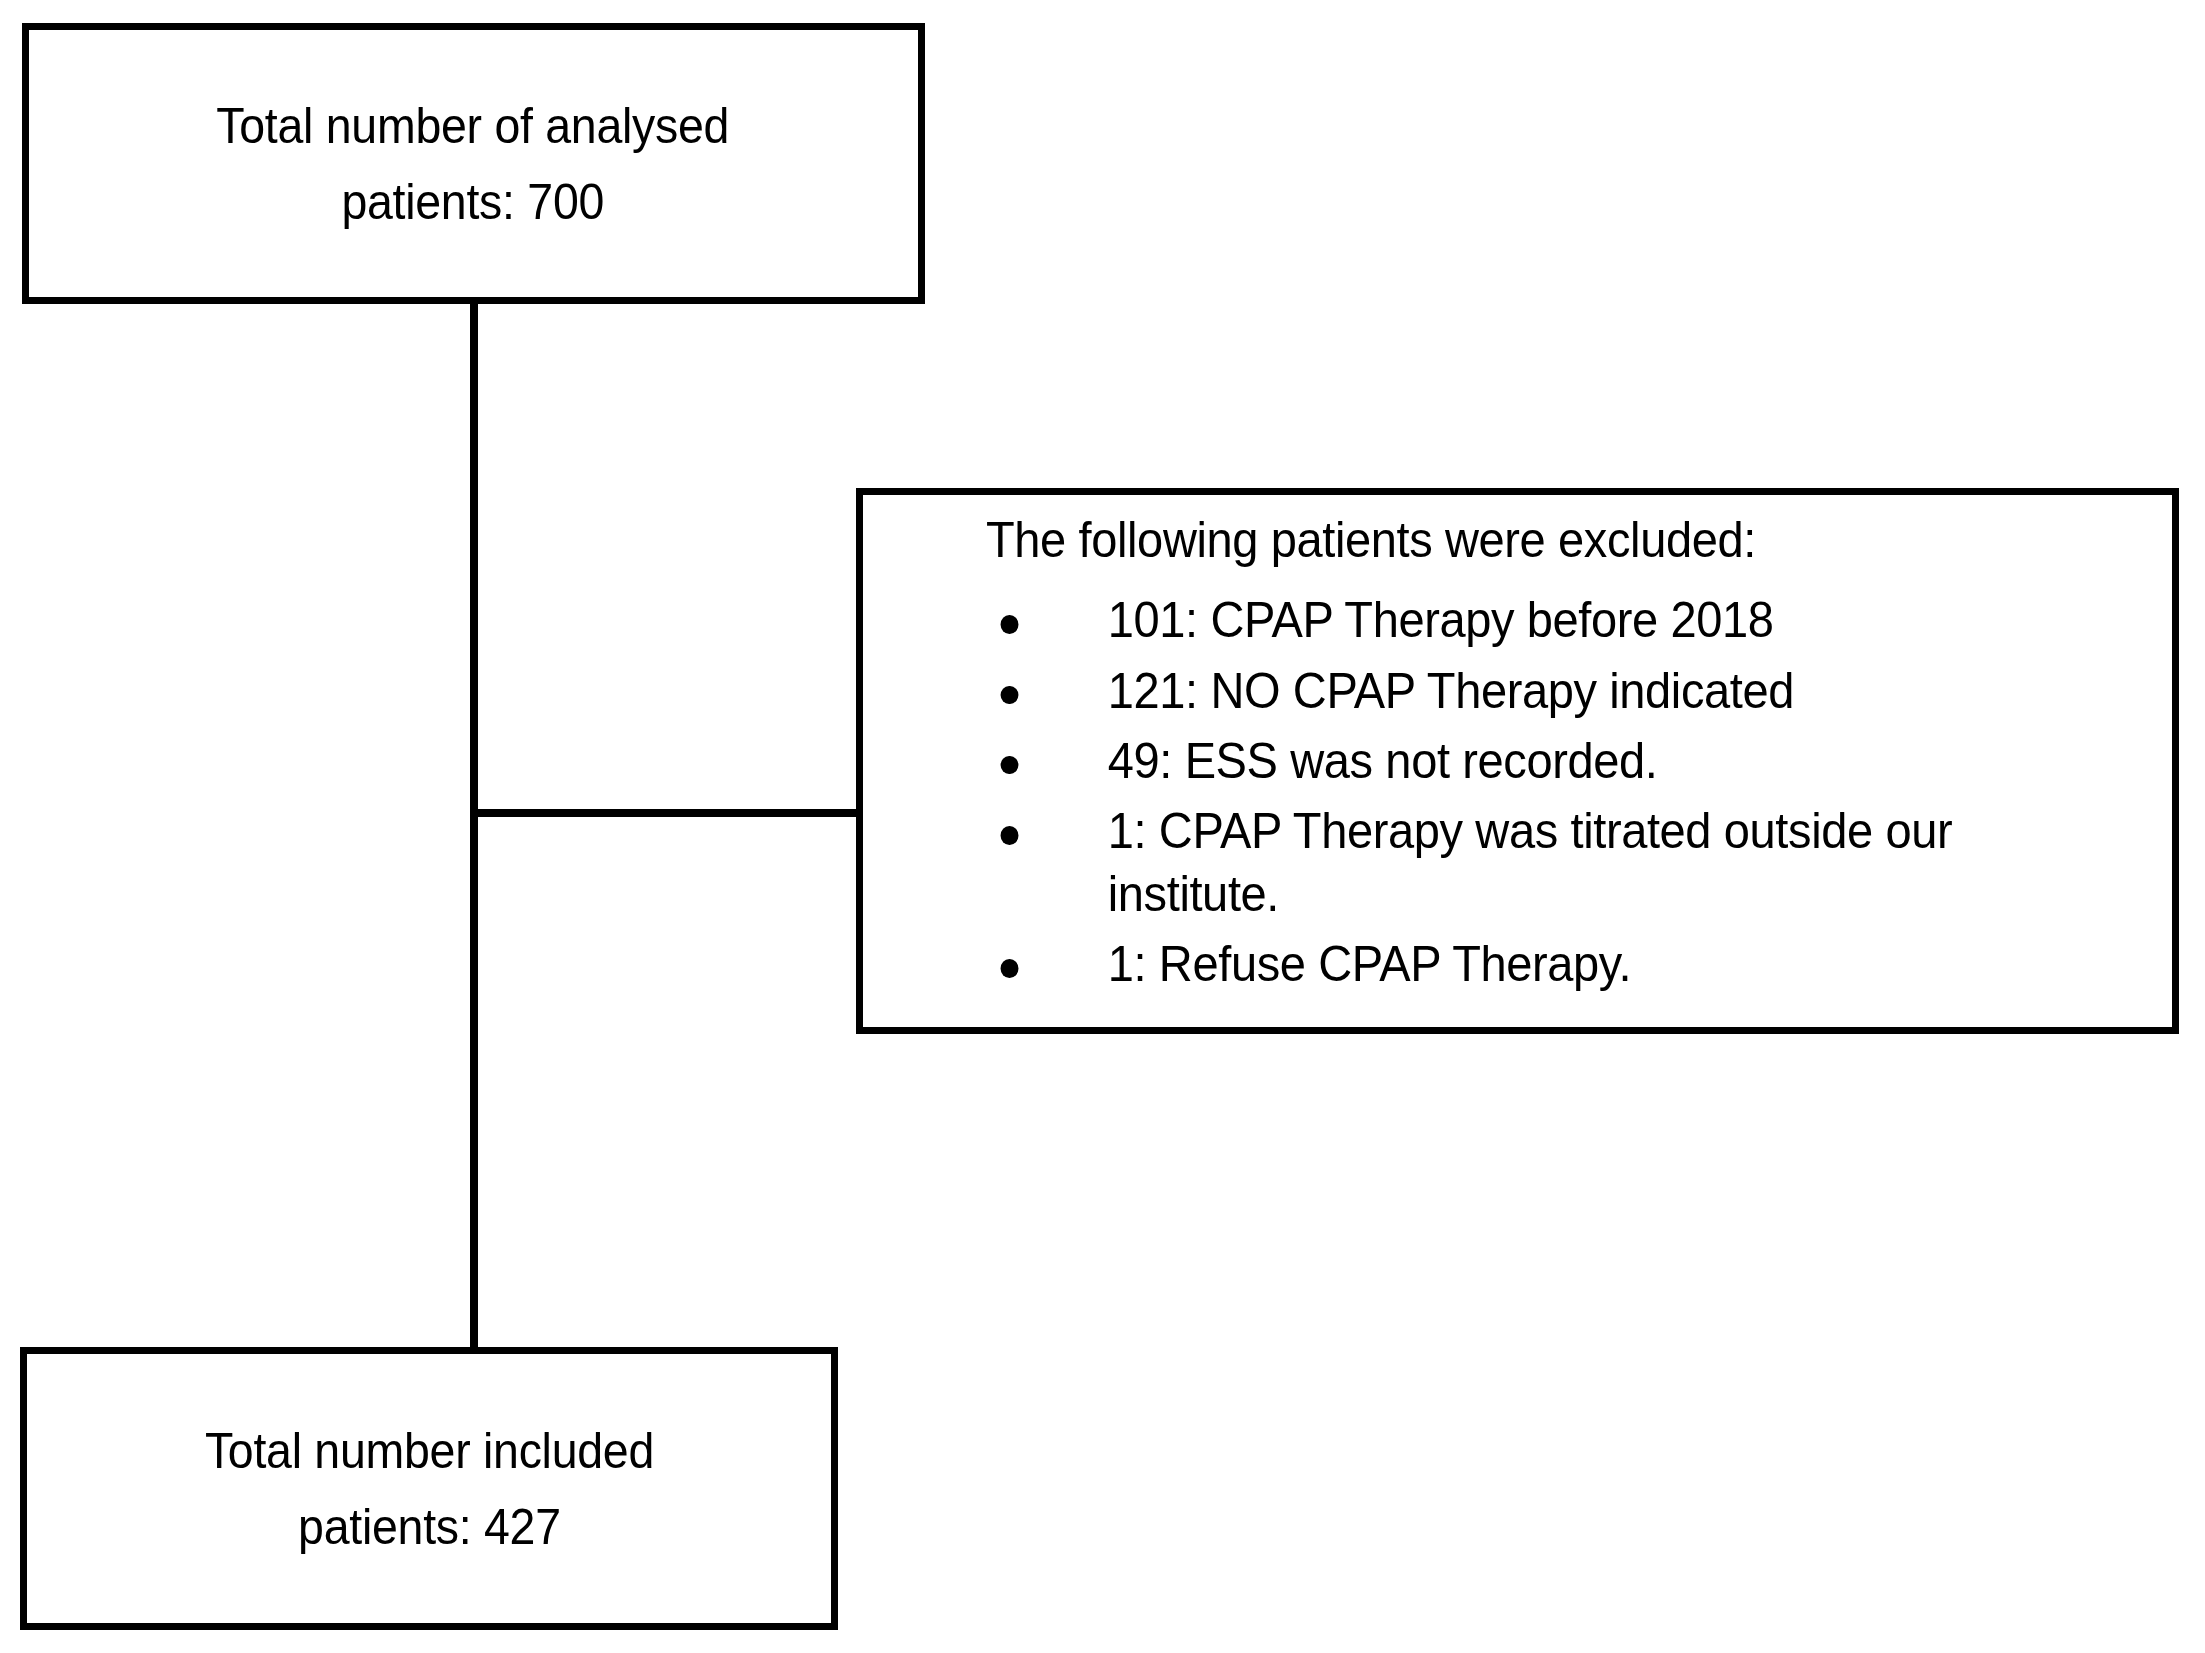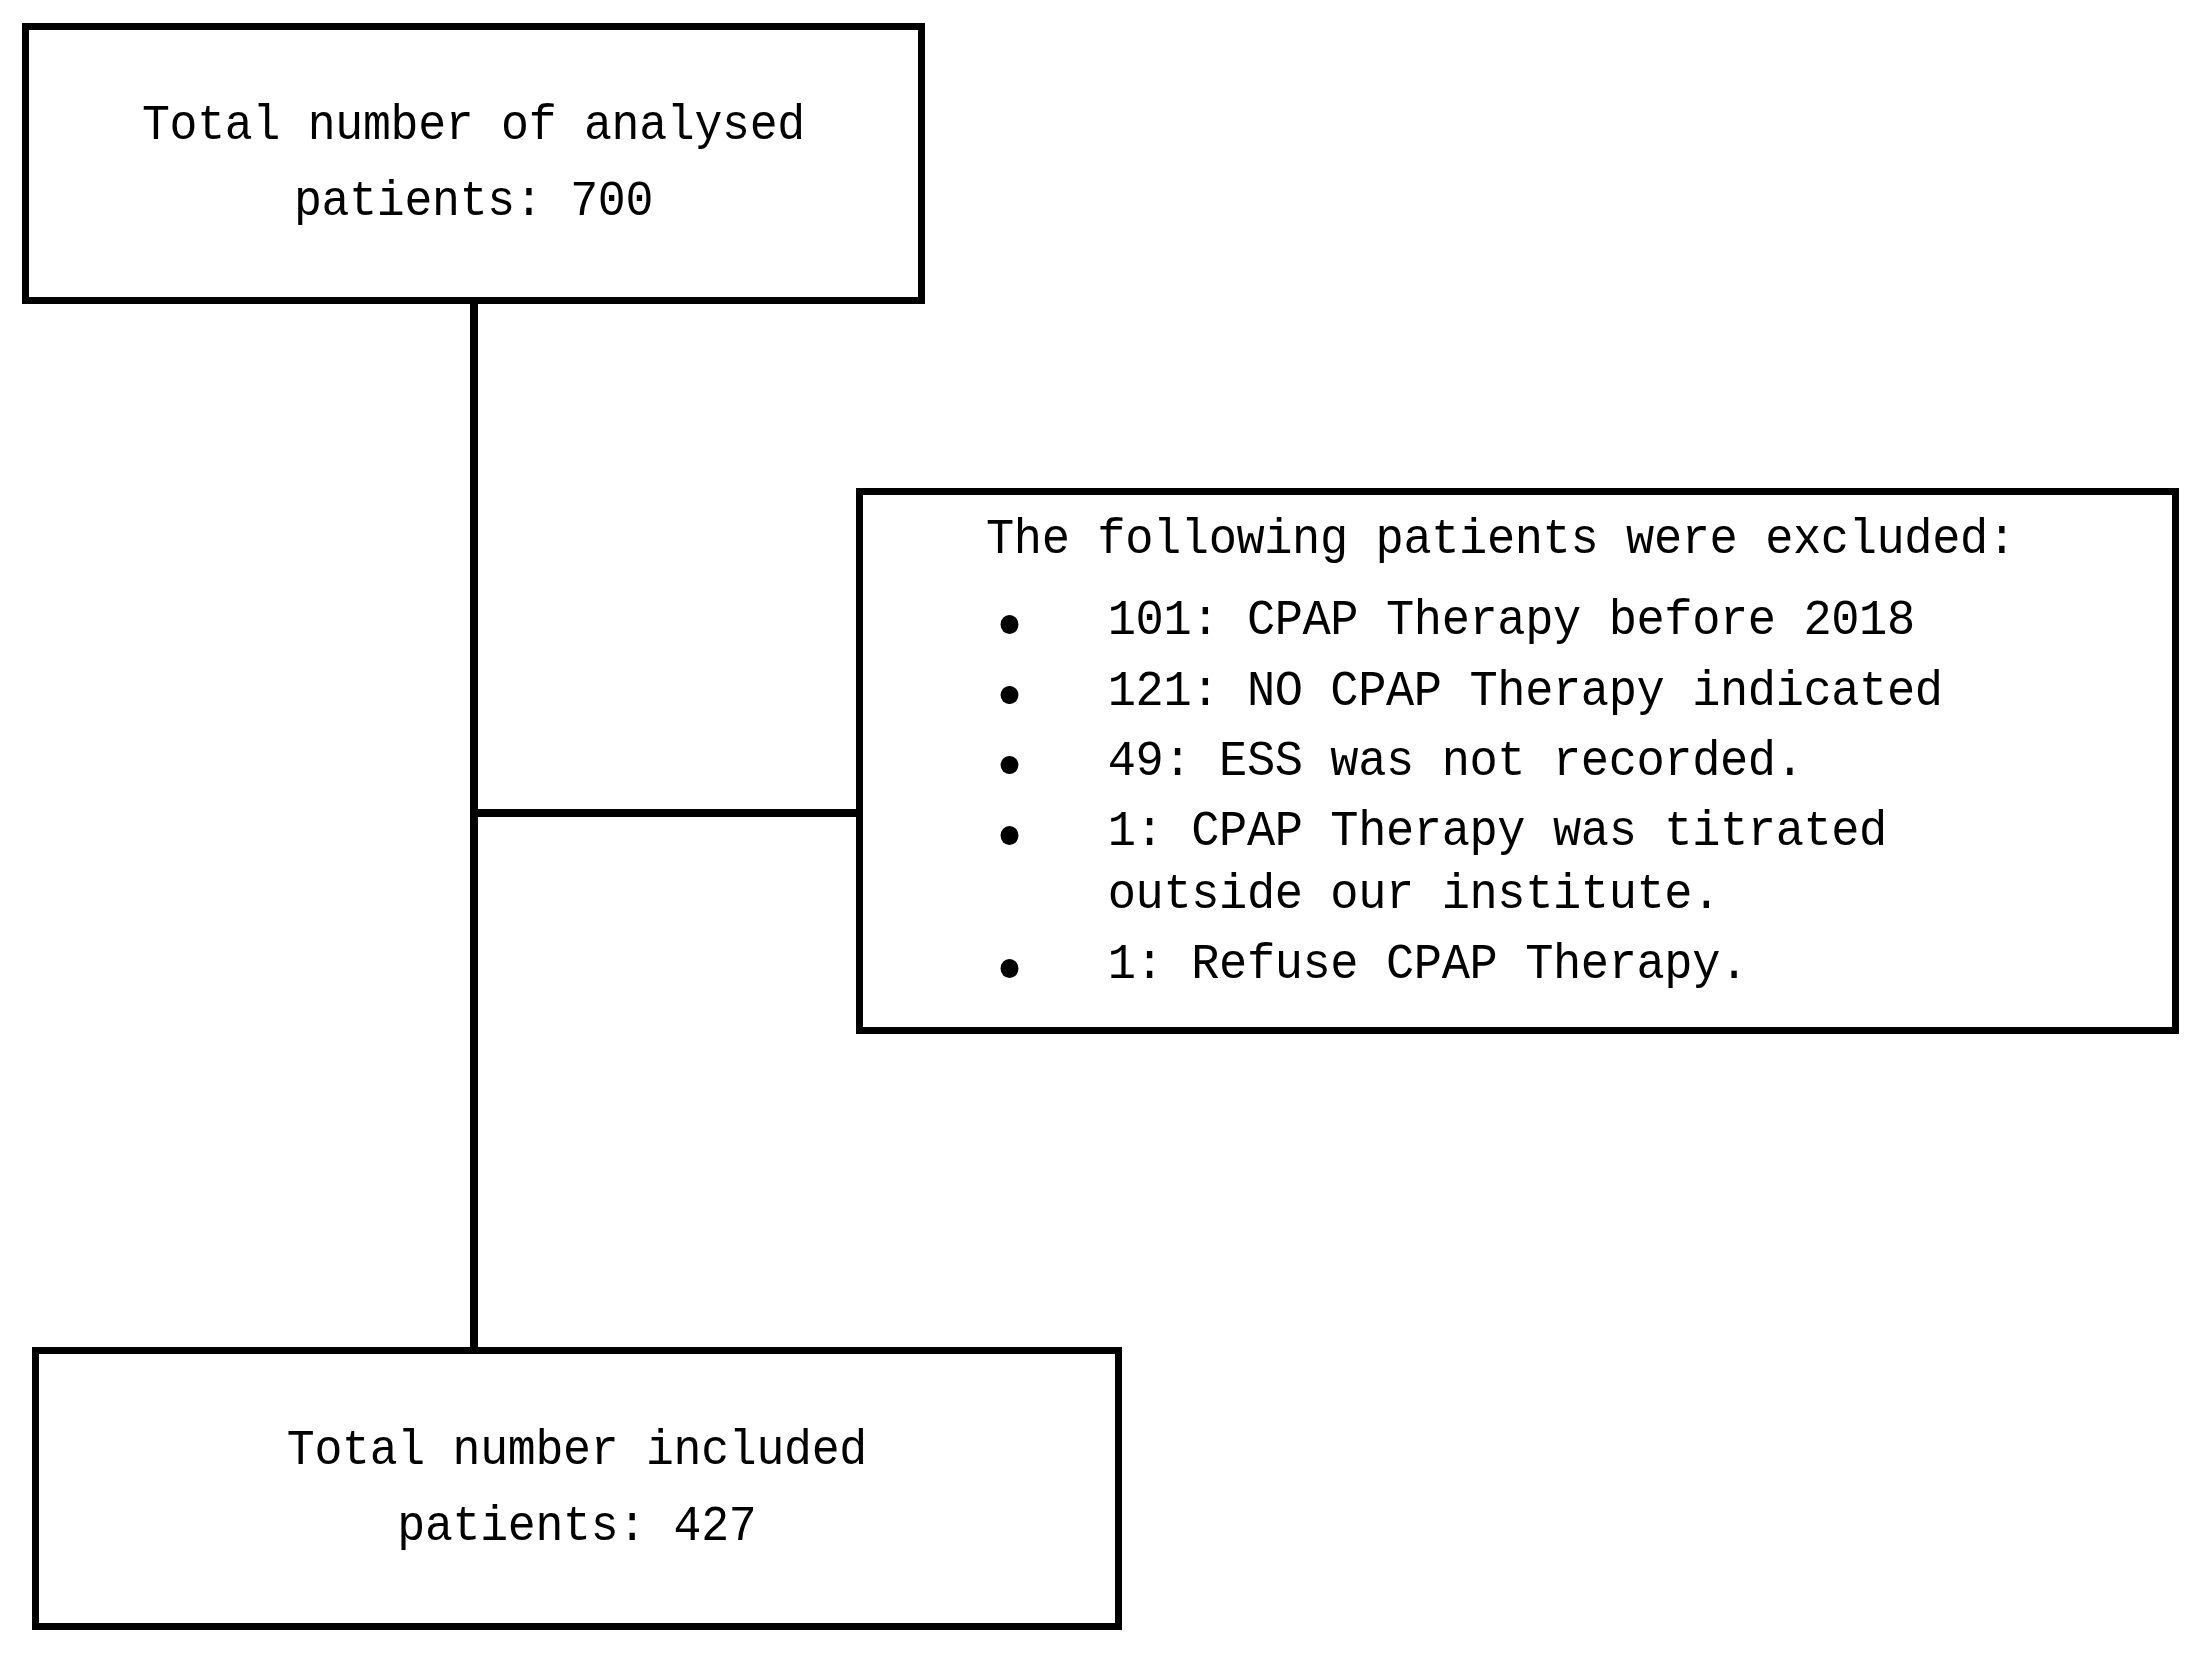--- a/index.html
+++ b/index.html
@@ -6,21 +6,21 @@
     margin: 0;
     padding: 0;
     background: #ffffff;
   }
   #canvas {
     position: relative;
     width: 2205px;
     height: 1654px;
     background: #ffffff;
     overflow: hidden;
-    font-family: Liberation Mono, monospace;
+    font-family: Liberation Sans, sans-serif;
     color: #000000;
   }
 
   
   .node-box {
     position: absolute;
     box-sizing: border-box;
     background: #ffffff;
     border: 7.2px solid #000000;
   }
@@ -29,23 +29,23 @@
     left: 21.5px;
     top: 23px;
     width: 903px;
     height: 281px;
     display: flex;
     align-items: center;
     justify-content: center;
   }
 
   #box-included {
-    left: 32px;
+    left: 20px;
     top: 1347px;
-    width: 1090px;
+    width: 818px;
     height: 283px;
     display: flex;
     align-items: center;
     justify-content: center;
   }
 
   #box-excluded {
     left: 856px;
     top: 488px;
     width: 1323px;

